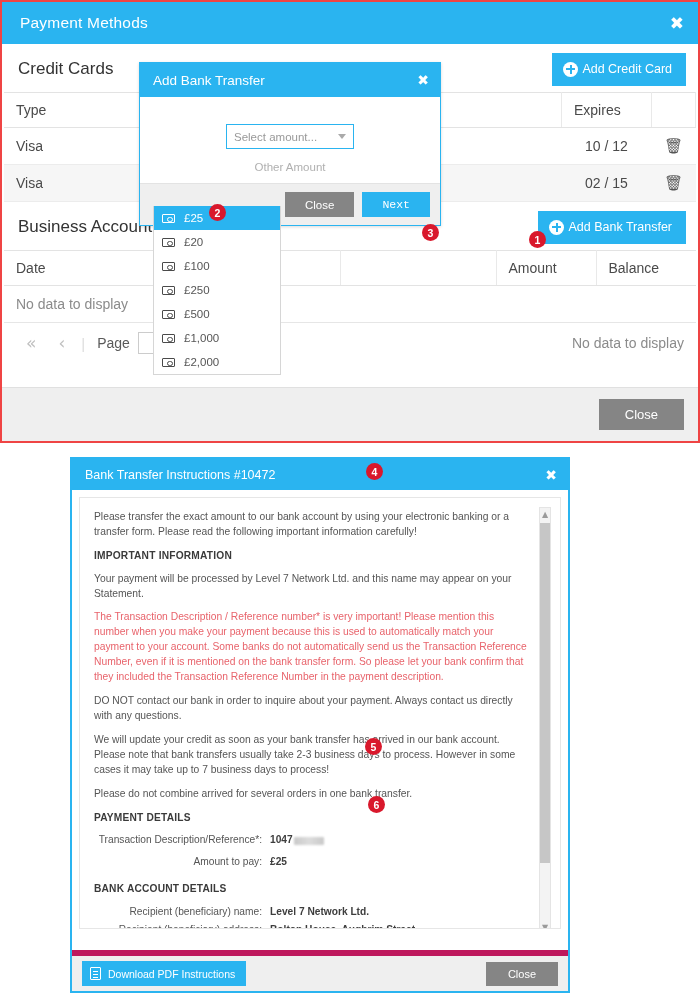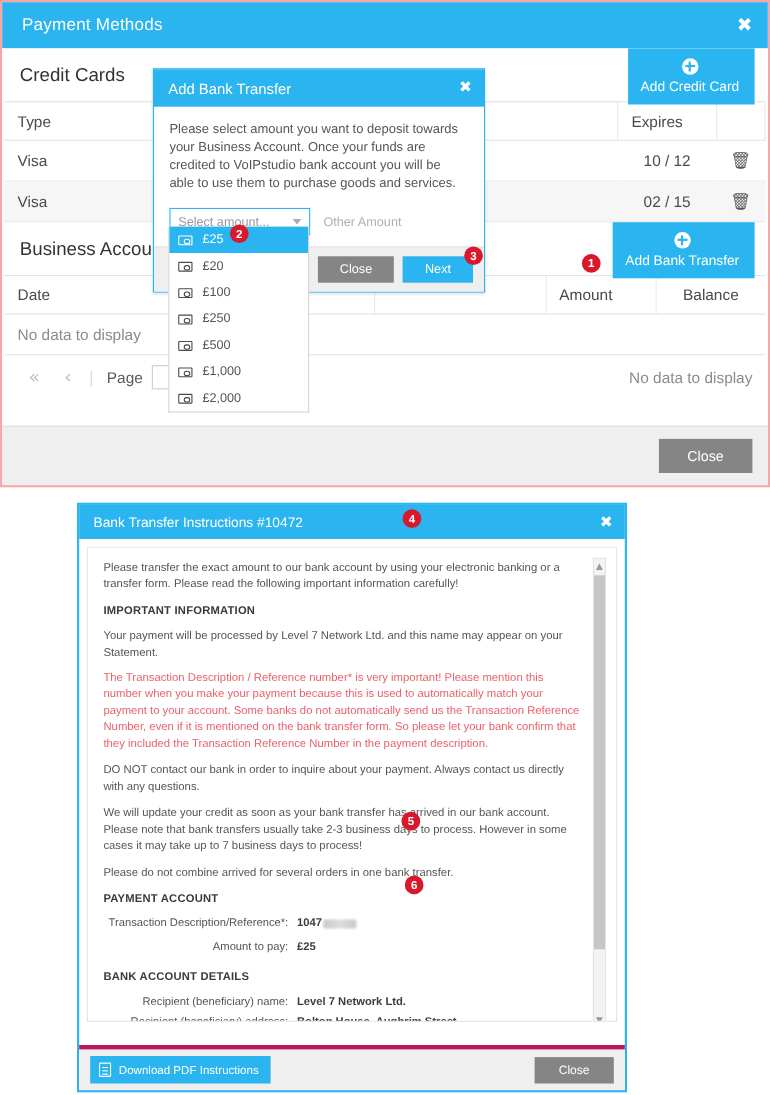--- a/index.html
+++ b/index.html
@@ -8,21 +8,21 @@
     width: 700px; height: 995px;
     background: #ffffff;
     font-family: "Liberation Sans", sans-serif;
     overflow: hidden;
   }
   .stage { position: relative; width: 700px; height: 995px; background:#fff; }
 
   
   .pm-modal {
     position: absolute; left: 0; top: 0; width: 700px; height: 443px;
-    border: 2px solid #fca5a5; background: #fff;
+    border: 2px solid #ef4444; background: #fff;
   }
   .pm-header {
     height: 42px; background: #2ab4f0; color: #fff;
     display: flex; align-items: center; justify-content: space-between;
     padding: 0 14px 0 18px;
   }
   .pm-header .title { font-size: 15.5px; letter-spacing: .2px; }
   .x-btn {
     color: #fff; font-size: 17px; font-weight: bold; line-height: 1;
     cursor: pointer; font-family: "DejaVu Sans", sans-serif;
@@ -33,21 +33,20 @@
     position: relative; display: flex; align-items: center;
     justify-content: space-between; padding: 10px 10px 8px 14px; height: 48px;
   }
   .section-title { font-size: 17px; color: #333; }
 
   .btn-blue {
     background: #2ab4f0; color: #fff; border: none;
     font-size: 12.5px; padding: 9px 14px 9px 11px;
     display: inline-flex; align-items: center; gap: 4px; cursor: pointer;
     font-family: "Liberation Sans", sans-serif;
-    flex-direction: column;
   }
   .plus-icon {
     width: 15px; height: 15px; border-radius: 50%; background:#fff;
     position: relative; flex: 0 0 auto;
   }
   .plus-icon::before, .plus-icon::after {
     content:''; position:absolute; background:#2ab4f0;
   }
   .plus-icon::before { left:3px; top:6.5px; width:9px; height:2px; }
   .plus-icon::after  { top:3px; left:6.5px; height:9px; width:2px; }
@@ -100,34 +99,34 @@
     border:1px solid #2ab4f0; background:#fff; z-index: 40;
     box-shadow: 0 1px 3px rgba(0,0,0,.15);
   }
   .abt-header {
     height:34px; background:#2ab4f0; color:#fff; display:flex; align-items:center;
     justify-content:space-between; padding:0 11px 0 13px;
   }
   .abt-header .t { font-size:13.5px; }
   .abt-body { padding: 12px 14px 10px 14px; }
   .abt-body p { margin:0; font-size:11.8px; line-height:1.38; color:#555; }
-  .abt-controls { display:flex; align-items:center; gap:12px; margin-top:15px; }
+  .abt-controls { display:flex; align-items:center; gap:12px; margin-top:15px;flex-direction:column; }
   .select-box {
     width:128px; height:25px; border:1px solid #2ab4f0; background:#fff;
     display:flex; align-items:center; justify-content:space-between;
     padding:0 7px; font-size:11.5px; color:#999; cursor:pointer;
   }
   .caret { width:0;height:0;border-left:4px solid transparent;border-right:4px solid transparent;border-top:5px solid #aaa; }
   .other-amount { font-size:11.5px; color:#b0b0b0; }
   .abt-footer {
     background:#efefef; border-top:1px solid #e3e3e3; padding:8px 10px;
     display:flex; justify-content:flex-end; gap:8px; position:relative;
   }
   .btn-sm-grey { background:#858585;color:#fff;border:none;font-size:11.5px;padding:6px 20px;cursor:pointer;font-family:"Liberation Sans",sans-serif;}
-  .btn-sm-blue { background:#2ab4f0;color:#fff;border:none;font-size:11.5px;padding:6px 20px;cursor:pointer;font-family:Liberation Sans, sans-serif;}
+  .btn-sm-blue { background:#2ab4f0;color:#fff;border:none;font-size:11.5px;padding:6px 20px;cursor:pointer;font-family:Liberation Mono, monospace;}
 
   
   .dd-list {
     position:absolute; left:13px; top:143px; width:128px;
     background:#fff; border:1px solid #d6d6d6; border-top:none; z-index:60;
   }
   .dd-item {
     display:flex; align-items:center; gap:9px; padding:5px 8px;
     font-size:11.5px; color:#555; cursor:pointer; height:24px;
   }
@@ -181,21 +180,21 @@
   .scrollbar{
     position:absolute; right:9px; top:9px; width:12px; height:428px;
     background:#f3f3f3; border:1px solid #e4e4e4; z-index:5;
   }
   .sb-thumb{position:absolute;left:0;top:15px;width:10px;height:340px;background:#c6c6c6;}
   .sb-arrow{position:absolute;left:0;width:10px;height:13px;color:#9a9a9a;font-size:8px;text-align:center;line-height:13px;font-family:"DejaVu Sans",sans-serif;}
   .sb-up{top:0;}
   .sb-dn{bottom:0;}
   .bti-footer{
     position:absolute;left:0;bottom:0;width:100%;height:41px;background:#efefef;
-    border-top:4px solid #be185d;display:flex;align-items:center;
+    border-top:6px solid #be185d;display:flex;align-items:center;
     justify-content:space-between;padding:0 10px;
   }
   .btn-pdf{
     background:#2ab4f0;color:#fff;border:none;font-size:10.5px;padding:6px 11px 6px 8px;
     display:inline-flex;align-items:center;gap:7px;cursor:pointer;font-family:"Liberation Sans",sans-serif;
   }
   .pdf-icon{
     width:11px;height:13px;border:1.3px solid #fff;border-radius:1px;position:relative;flex:0 0 auto;
   }
   .pdf-icon::after{content:'';position:absolute;left:2px;top:3px;width:5px;height:1.2px;background:#fff;
@@ -255,21 +254,21 @@
           <span>Add Bank Transfer</span>
         </button>
       </div>
 
       <table class="grid">
         <thead>
           <tr>
             <th>Date</th>
             <th></th>
             <th class="c-amount" style="">Amount</th>
-            <th class="c-balance" style="text-align:center;border-right:none">Balance</th>
+            <th class="c-balance" style="text-align:left;border-right:none">Balance</th>
           </tr>
         </thead>
       </table>
       <div class="nodata">No data to display</div>
 
       <div class="pager">
         <span class="arw">«</span>
         <span class="arw">‹</span>
         <span class="sep">|</span>
         <span class="lbl">Page</span>
@@ -286,21 +285,20 @@
       <button class="btn-grey">Close</button>
     </div>
   </div>
 
   <div class="abt">
     <div class="abt-header">
       <span class="t">Add Bank Transfer</span>
       <span class="x-btn" style="font-size:14px">✖</span>
     </div>
     <div class="abt-body">
-      <p>Please select amount you want to deposit towards your Business Account. Once your funds are credited to VoIPstudio bank account you will be able to use them to purchase goods and services.</p>
       <div class="abt-controls">
         <div class="select-box">
           <span>Select amount...</span>
           <span class="caret"></span>
         </div>
         <span class="other-amount">Other Amount</span>
       </div>
     </div>
     <div class="abt-footer">
       <button class="btn-sm-grey">Close</button>
@@ -353,21 +351,21 @@
       </div>
 
       <p>Please transfer the exact amount to our bank account by using your electronic banking or a transfer form. Please read the following important information carefully!</p>
       <p class="hd">IMPORTANT INFORMATION</p>
       <p>Your payment will be processed by Level 7 Network Ltd. and this name may appear on your Statement.</p>
       <p class="redtext">The Transaction Description / Reference number* is very important! Please mention this number when you make your payment because this is used to automatically match your payment to your account. Some banks do not automatically send us the Transaction Reference Number, even if it is mentioned on the bank transfer form. So please let your bank confirm that they included the Transaction Reference Number in the payment description.</p>
       <p>DO NOT contact our bank in order to inquire about your payment. Always contact us directly with any questions.</p>
       <p>We will update your credit as soon as your bank transfer has arrived in our bank account. Please note that bank transfers usually take 2-3 business days to process. However in some cases it may take up to 7 business days to process!</p>
       <p>Please do not combine arrived for several orders in one bank transfer.</p>
 
-      <p class="hd">PAYMENT ACCOUNT</p>
+      <p class="hd">PAYMENT DETAILS</p>
       <div class="kv">
         <span class="k">Transaction Description/Reference*:</span>
         <span class="v"><span>1047</span><span class="blur" style="width:30px"></span></span>
       </div>
       <div class="kv gap">
         <span class="k">Amount to pay:</span>
         <span class="v">£25</span>
       </div>
 
       <p class="hd" style="margin-top:12px">BANK ACCOUNT DETAILS</p>

